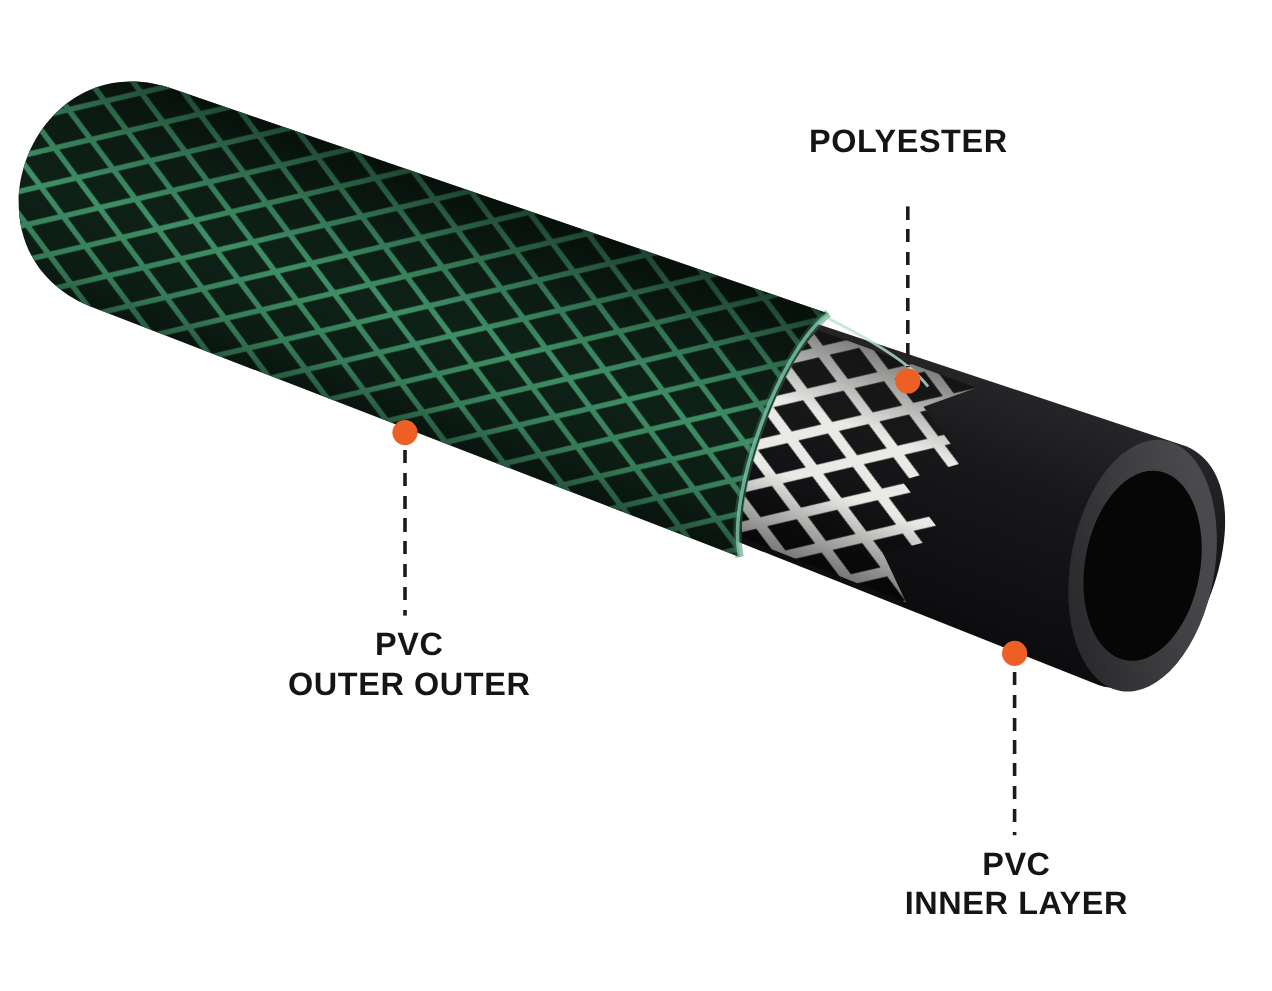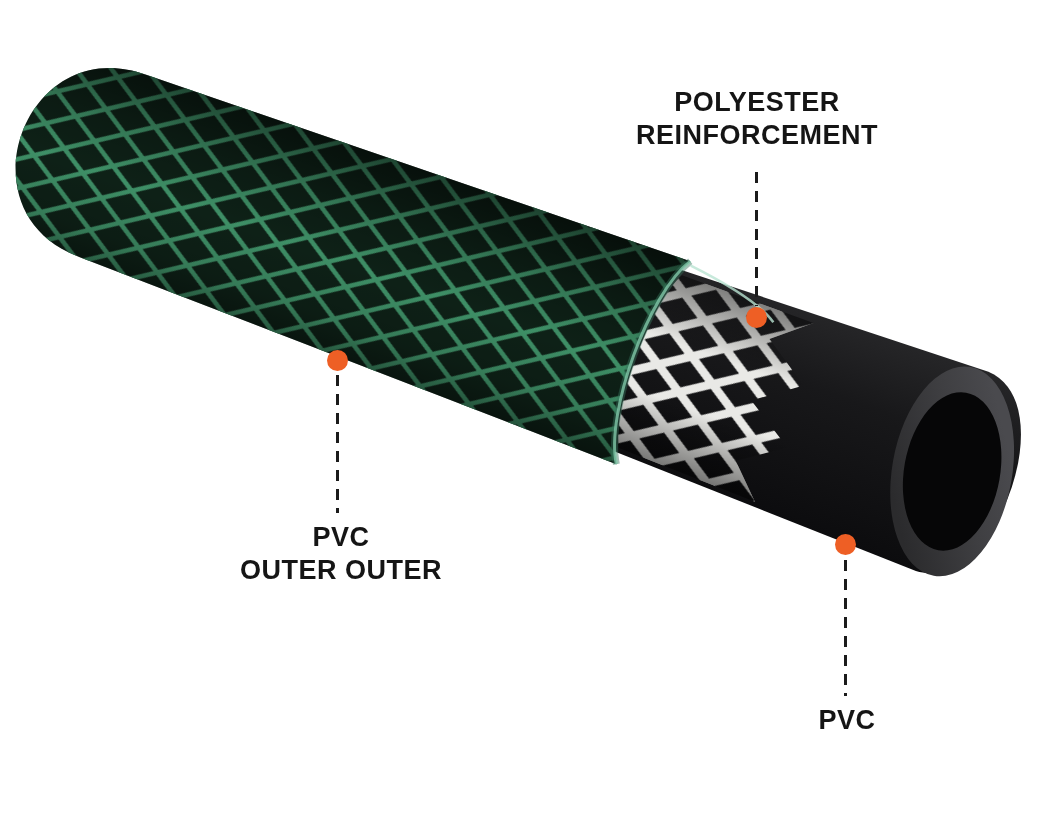--- a/index.html
+++ b/index.html
@@ -98,33 +98,33 @@
       <use href="#greenBody" fill="#0E2117"></use>
       <use href="#greenBody" fill="url(#greenGrid)"></use>
       <use href="#greenBody" fill="url(#tubeShade)"></use>
 
       <path d="M 575 -108 C 547 -64 547 64 575 108" fill="none" stroke="#35735A" stroke-width="7" opacity="0.45"></path>
       <path d="M 575 -108 C 547 -64 547 64 575 108" fill="none" stroke="#7FC7A8" stroke-width="3" opacity="0.8"></path>
       <path d="M 577 -104 C 628 -98 658 -90 674 -79" fill="none" stroke="#B9E3D2" stroke-width="2.5" opacity="0.8"></path>
     </g>
   </svg>
 
-  <div class="callout-label" style="left:757px;top:86px;text-align:center;">
+  <div class="callout-label" style="left:757px;top:102px;text-align:center;">
     <div>POLYESTER</div>
-    <div>REINFORCEMENT</div>
   </div>
   <div class="leader" style="left:755px;top:172px;height:134px;"></div>
   <div class="dot" style="left:746px;top:307px;"></div>
 
   <div class="dot" style="left:327px;top:350px;"></div>
   <div class="leader" style="left:336px;top:375px;height:138px;"></div>
   <div class="callout-label" style="left:341px;top:521px;">
     <div>PVC</div>
     <div>OUTER OUTER</div>
   </div>
 
   <div class="dot" style="left:835px;top:534px;"></div>
   <div class="leader" style="left:844px;top:560px;height:136px;"></div>
   <div class="callout-label" style="left:847px;top:704px;">
     <div>PVC</div>
+    <div>INNER LAYER</div>
   </div>
 
 </div>
 
 </body></html>

